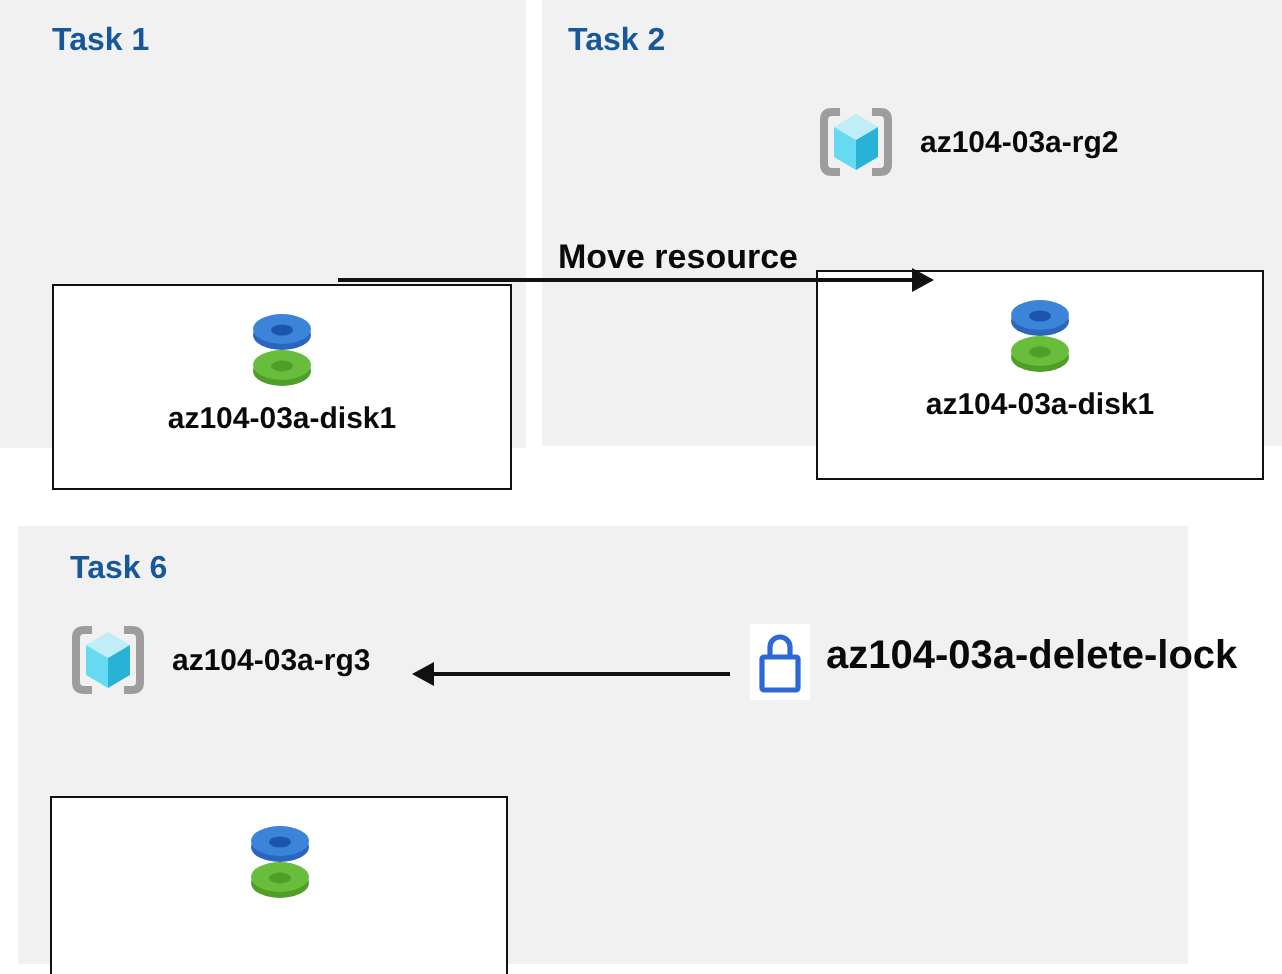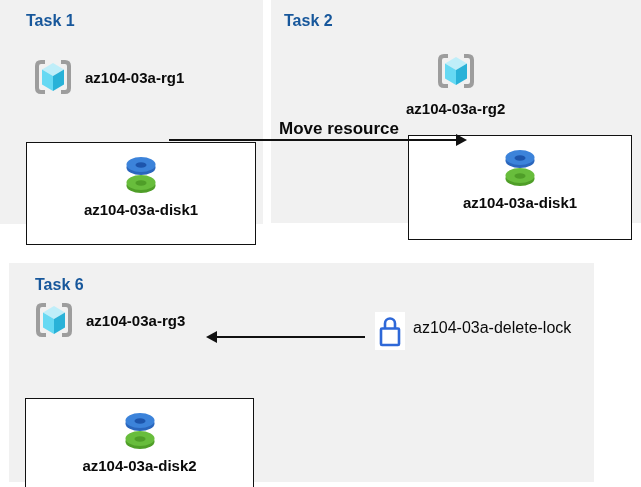--- a/index.html
+++ b/index.html
@@ -14,22 +14,22 @@
   .panel--3{left:9px;top:263px;width:585px;height:219px;}
   .task-title{
     position:absolute;font-size:16px;font-weight:bold;color:var(--title-blue,#17579b);
     white-space:nowrap;
   }
   .t1{left:26px;top:12px;}
   .t2{left:13px;top:12px;}
   .t3{left:26px;top:13px;}
   .rg-row{position:absolute;display:flex;align-items:center;gap:10px;}
   .rg-row--1{left:31px;top:58px;}
-  .rg-row--2{left:135px;top:52px;flex-direction:column;}
-  .rg-row--3{left:23px;top:38px;}
+  .rg-row--2{left:135px;top:52px;}
+  .rg-row--3{left:23px;top:48px;}
   .rg-label,.disk-label{font-size:15px;font-weight:bold;white-space:nowrap;}
   .resource-box{
     position:absolute;background:#ffffff;border:1.5px solid var(--box-border,#111111);
     display:flex;flex-direction:column;align-items:center;padding-top:11px;gap:5px;
     box-sizing:border-box;
     margin-top:36px;
   }
   .box--1{left:26px;top:106px;width:230px;height:103px;}
   .box--2{left:137px;top:99px;width:224px;height:105px;}
   .box--3{left:16px;top:99px;width:229px;height:104px;}
@@ -48,43 +48,33 @@
     border-right:11px solid var(--arrow,#111111);
   }
   .move-label{
     position:absolute;left:279px;top:119px;font-size:17px;font-weight:bold;white-space:nowrap;
   }
   .lock-box{
     position:absolute;left:375px;top:312px;width:30px;height:38px;background:#ffffff;
     display:flex;align-items:center;justify-content:center;
   }
   .lock-text{position:absolute;left:413px;top:318px;line-height:20px;}
-  .lock-name{font-size:16px;font-weight:normal;white-space:nowrap;}
+  .lock-name{font-size:20px;font-weight:bold;white-space:nowrap;}
   .lock-type{font-size:15px;white-space:nowrap;}
   .lock-type .bold{font-weight:bold;}
   .lock-type .val{margin-left:5px;font-weight:normal;}
   svg{display:block;}
 </style>
 </head>
 <body>
 
 <div class="canvas">
 
   <section class="panel panel--1">
     <div class="task-title t1">Task 1</div>
-    <div class="rg-row rg-row--1">
-      <svg width="44" height="38" viewBox="0 0 44 38">
-        <path d="M14 4 H10 Q6 4 6 8 V30 Q6 34 10 34 H14" fill="none" stroke-width="4" stroke="#9d9d9d"></path>
-        <path d="M30 4 H34 Q38 4 38 8 V30 Q38 34 34 34 H30" fill="none" stroke-width="4" stroke="#9d9d9d"></path>
-        <polygon points="22,5 33,11.5 22,18 11,11.5" fill="#bfeef9"></polygon>
-        <polygon points="11,11.5 22,18 22,33 11,26.5" fill="#66d9f3"></polygon>
-        <polygon points="33,11.5 22,18 22,33 33,26.5" fill="#29b2d8"></polygon>
-      </svg>
-      <span class="rg-label">az104-03a-rg1</span>
-    </div>
     <div class="resource-box box--1">
       <svg width="36" height="42" viewBox="0 0 36 42">
         <ellipse cx="18" cy="31.5" rx="14.5" ry="7.5" fill="#4f9e28"></ellipse>
         <ellipse cx="18" cy="28.5" rx="14.5" ry="7.5" fill="#68bd3c"></ellipse>
         <ellipse cx="18" cy="29" rx="5.5" ry="2.7" fill="#4f9e28"></ellipse>
         <ellipse cx="18" cy="13.5" rx="14.5" ry="7.5" fill="#2a66bd"></ellipse>
         <ellipse cx="18" cy="10.5" rx="14.5" ry="7.5" fill="#3c83da"></ellipse>
         <ellipse cx="18" cy="11" rx="5.5" ry="2.8" fill="#1d55ac"></ellipse>
       </svg>
       <span class="disk-label">az104-03a-disk1</span>
@@ -130,21 +120,20 @@
     </div>
     <div class="resource-box box--3">
       <svg width="36" height="42" viewBox="0 0 36 42">
         <ellipse cx="18" cy="31.5" rx="14.5" ry="7.5" fill="#4f9e28"></ellipse>
         <ellipse cx="18" cy="28.5" rx="14.5" ry="7.5" fill="#68bd3c"></ellipse>
         <ellipse cx="18" cy="29" rx="5.5" ry="2.7" fill="#4f9e28"></ellipse>
         <ellipse cx="18" cy="13.5" rx="14.5" ry="7.5" fill="#2a66bd"></ellipse>
         <ellipse cx="18" cy="10.5" rx="14.5" ry="7.5" fill="#3c83da"></ellipse>
         <ellipse cx="18" cy="11" rx="5.5" ry="2.8" fill="#1d55ac"></ellipse>
       </svg>
-      <span class="disk-label">az104-03a-disk2</span>
     </div>
   </section>
 
   <div class="move-label">Move resource</div>
   <div class="arrow-line arrow1-line"></div>
   <div class="arrow-head arrow1-head"></div>
 
   <div class="arrow-line arrow2-line"></div>
   <div class="arrow-head arrow2-head"></div>
 

